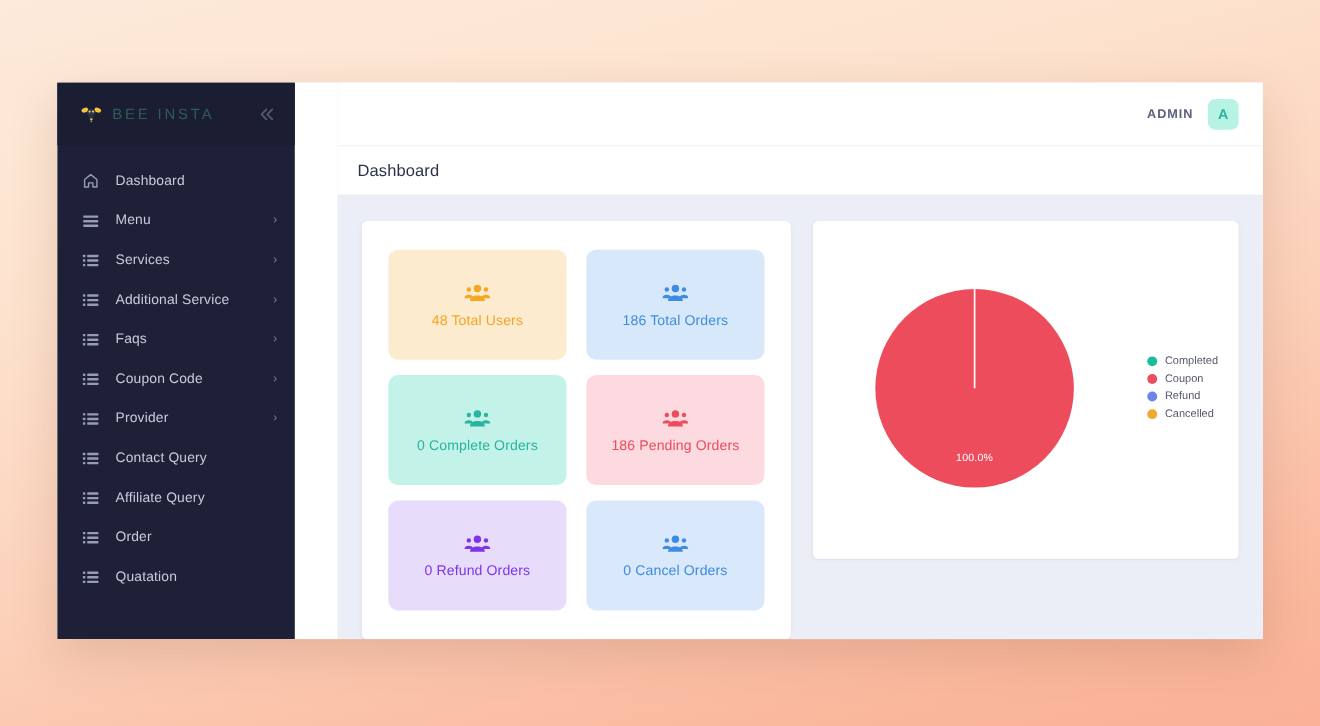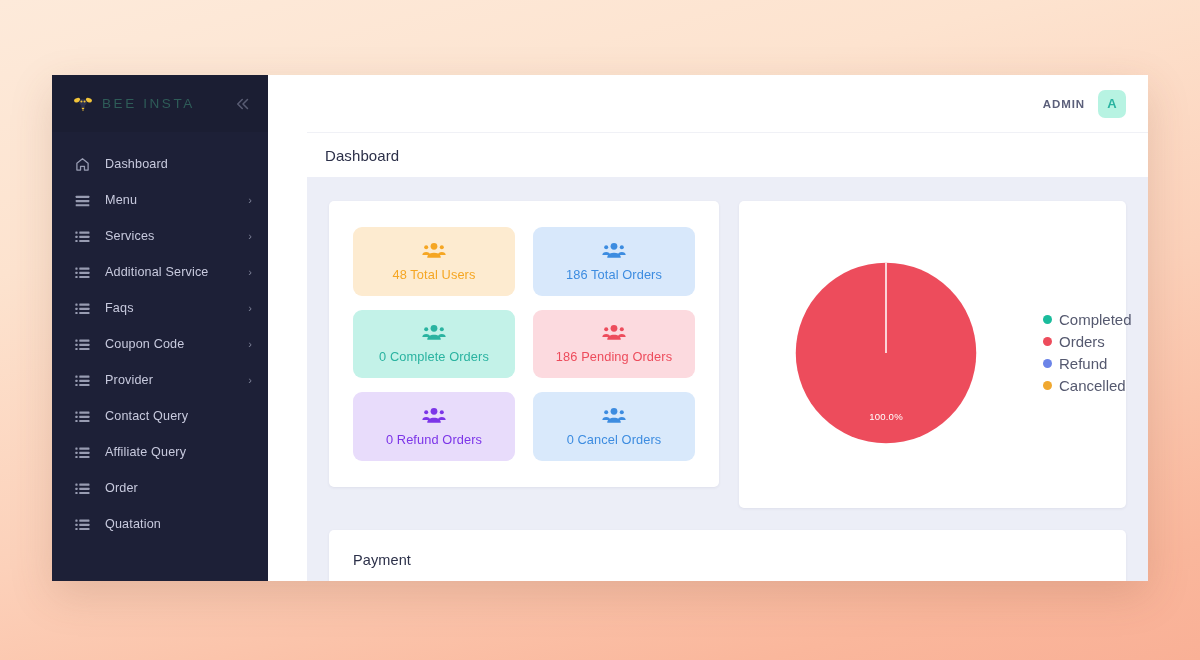--- a/index.html
+++ b/index.html
@@ -191,21 +191,21 @@
   
   .panel {
     background: #ffffff;
     border-radius: 5px;
     box-shadow: 0 1px 3px rgba(40,45,80,.07);
   }
 
   #stats-panel {
     flex: 0 0 390px;
     padding: 26px 24px 26px 24px;
-    height: 286px;
+    height: 380px;
   }
 
   .stat-grid {
     display: grid;
     grid-template-columns: 1fr 1fr;
     grid-template-rows: 1fr 1fr 1fr;
     gap: 14px 18px;
     height: 100%;
   }
 
@@ -294,21 +294,21 @@
     cursor: pointer;
   }
 
   .legend-dot {
     width: 9px; height: 9px;
     border-radius: 50%;
     flex: 0 0 9px;
   }
 
   .legend-text {
-    font-size: 15px;
+    font-size: 10px;
     color: #55596f;
     white-space: nowrap;
   }
 
   
   #payment-panel {
     margin-top: 22px;
     height: 120px;
     padding: 0 24px;
     display: flex;
@@ -601,21 +601,21 @@
                 </svg>
               <span class="pie-label">100.0%</span>
             </div>
             <div class="legend" id="chart-legend">
                 <div class="legend-row">
                   <span class="legend-dot" style="background: rgb(26, 188, 156);"></span>
                   <span class="legend-text">Completed</span>
                 </div>
                 <div class="legend-row">
                   <span class="legend-dot" style="background: rgb(237, 76, 92);"></span>
-                  <span class="legend-text">Orders</span>
+                  <span class="legend-text">Coupon</span>
                 </div>
                 <div class="legend-row">
                   <span class="legend-dot" style="background: rgb(107, 132, 232);"></span>
                   <span class="legend-text">Refund</span>
                 </div>
                 <div class="legend-row">
                   <span class="legend-dot" style="background: rgb(240, 168, 48);"></span>
                   <span class="legend-text">Cancelled</span>
                 </div>
               </div>

